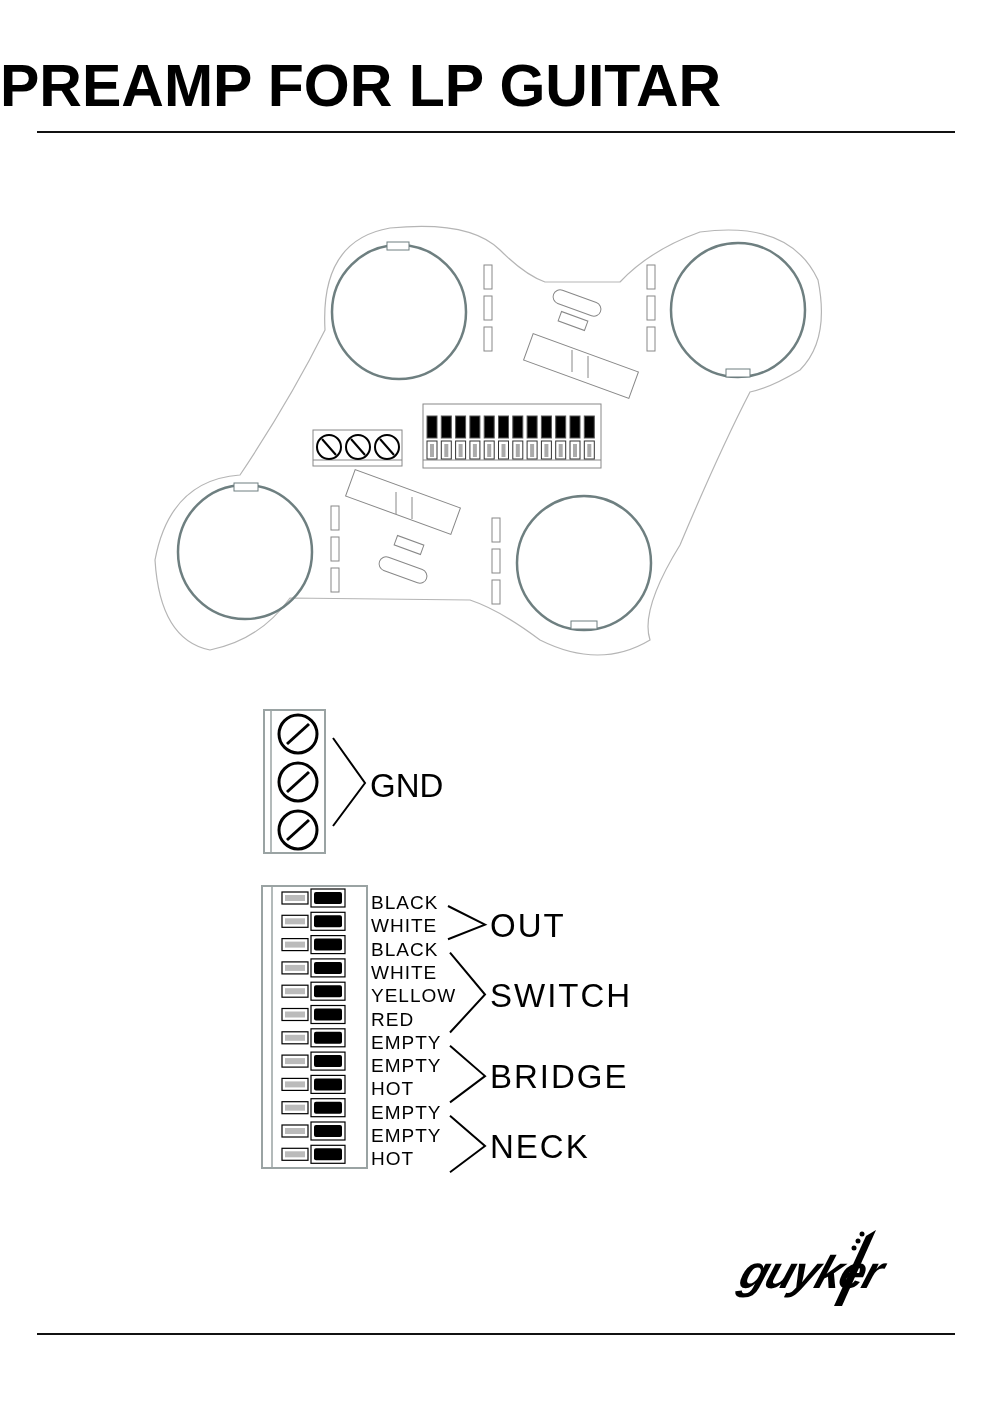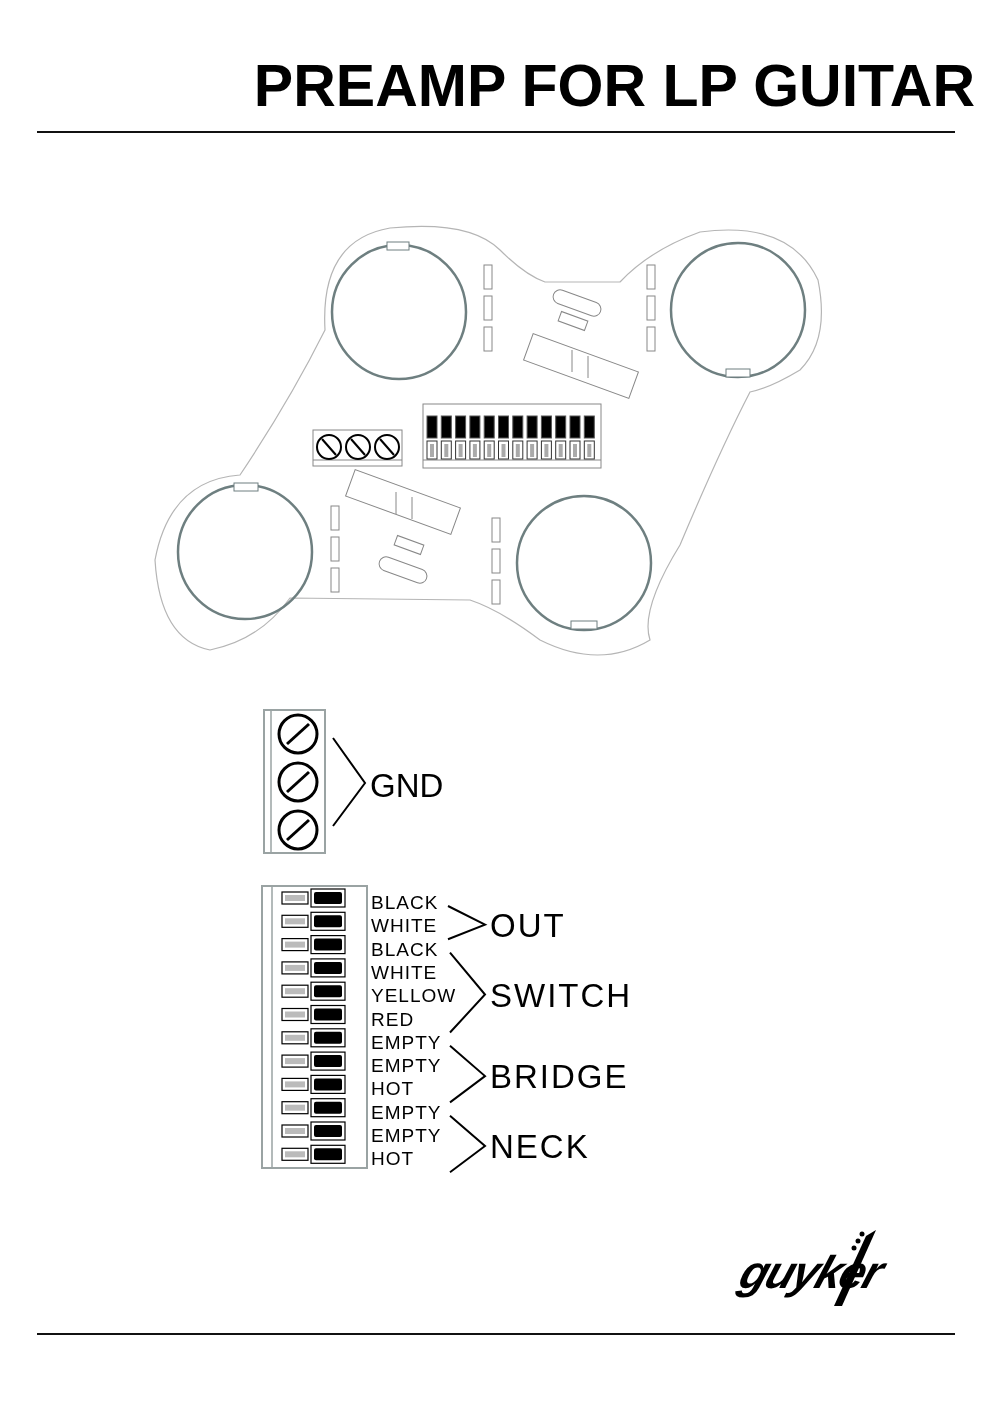--- a/index.html
+++ b/index.html
@@ -1,17 +1,17 @@
 <!DOCTYPE html>
 <html><head>
 <meta charset="utf-8">
 <style>
   html, body { margin:0; padding:0; background:#fff; }
   body { width:1000px; height:1415px; position:relative; overflow:hidden; font-family:"Liberation Sans", sans-serif; color:#000; }
-  .title { position:absolute; left:0; top:52px; width:975px; text-align:right; font-weight:bold; font-size:59px; letter-spacing:0px; font-family:"Liberation Sans", sans-serif; }
+  .title { position:absolute; left:0; top:52px; width:975px; text-align:left; font-weight:bold; font-size:59px; letter-spacing:0px; font-family:"Liberation Sans", sans-serif; }
   .rule { position:absolute; left:37px; width:918px; height:2px; background:#111; }
   .rule.top { top:131px; }
   .rule.bottom { top:1333px; }
   svg { position:absolute; left:0; top:0; }
   .lbl { font-family:"Liberation Sans", sans-serif; }
 </style>
 </head>
 <body>
 
 <div class="title">PREAMP FOR LP GUITAR</div>

